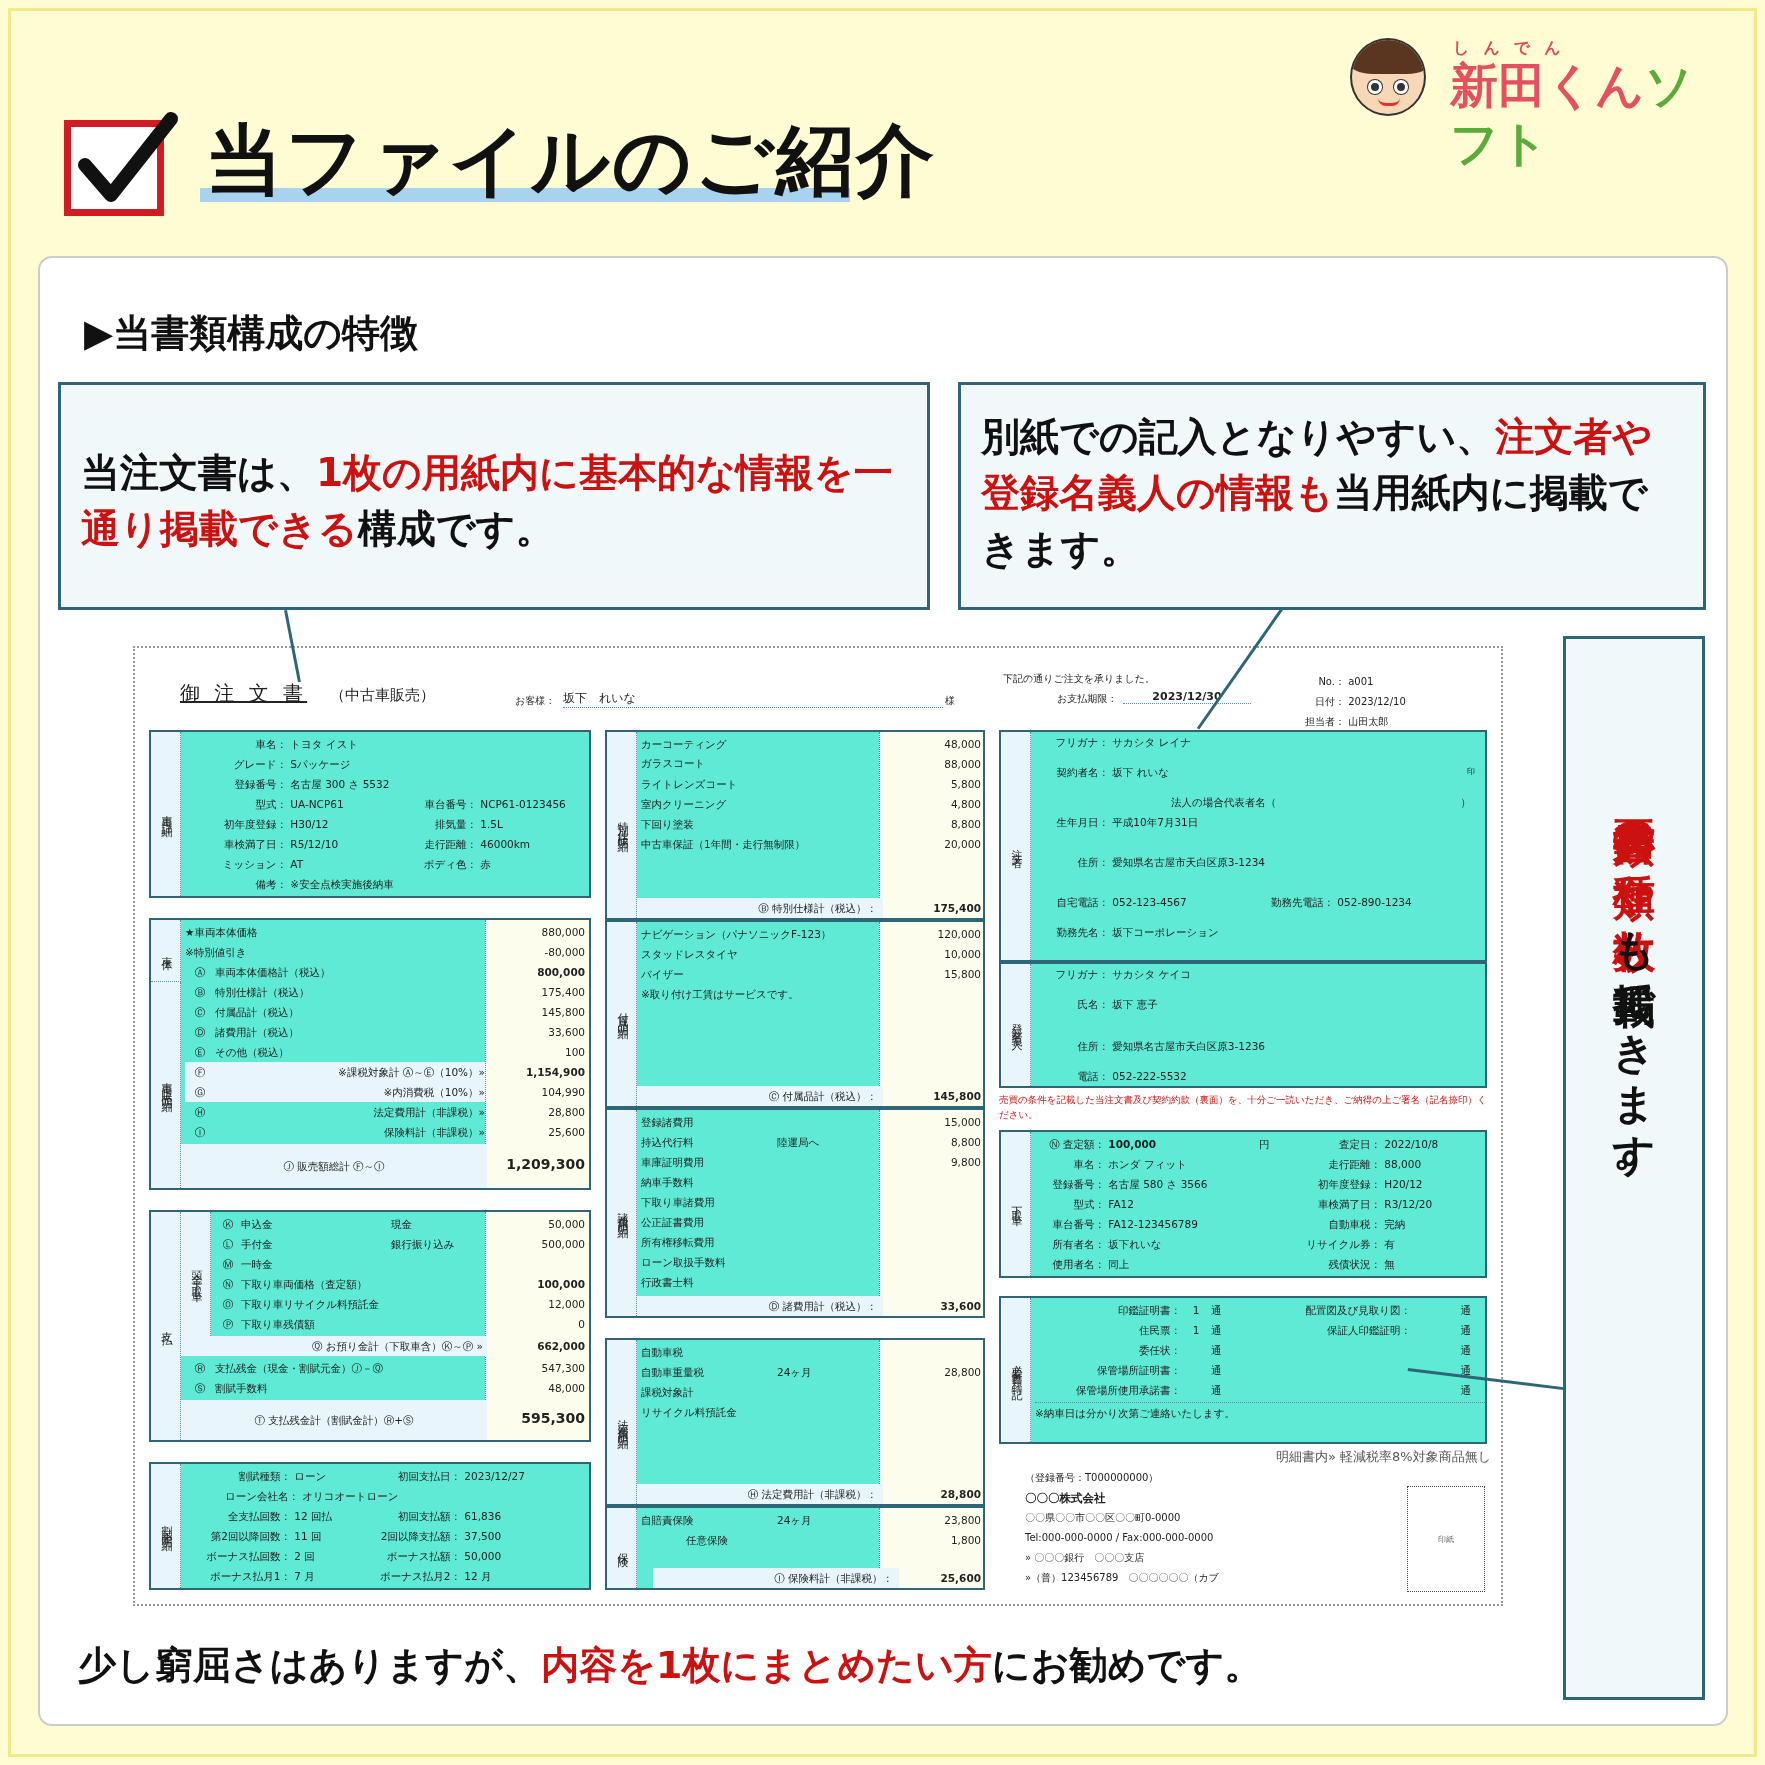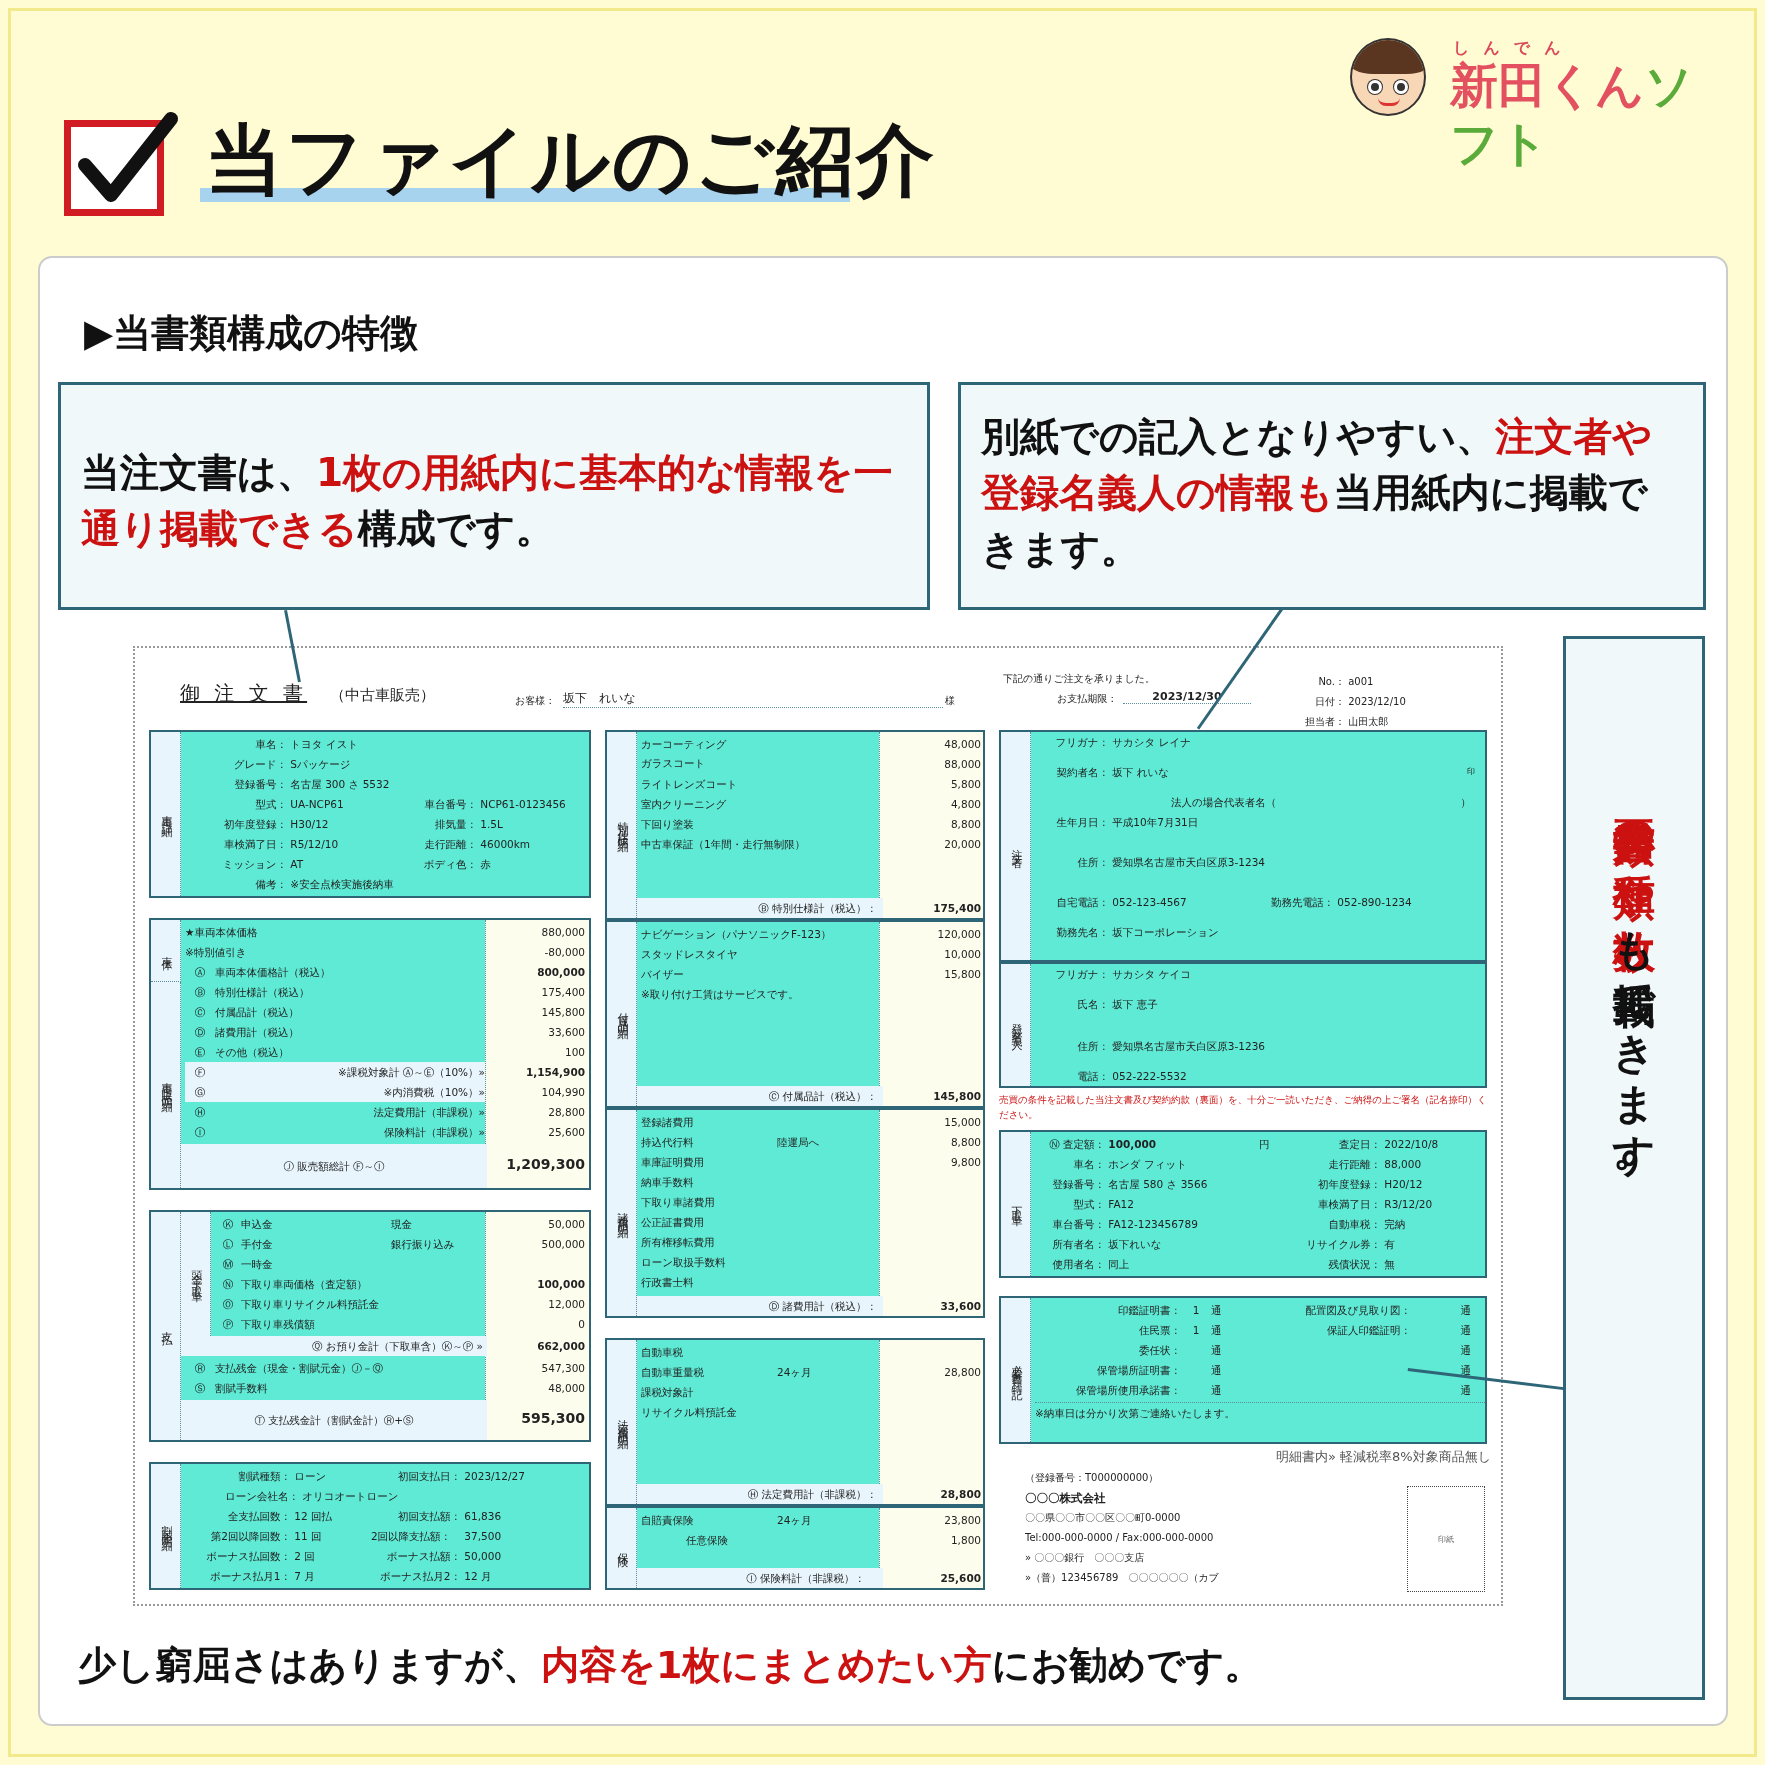--- a/index.html
+++ b/index.html
@@ -184,21 +184,21 @@
       </div>
     <div id="inst" style="position:absolute;left:30px;top:0;right:0">
         <div class="row " style="top:2px;left:0px;"><span style="display:inline-block;width:110px;text-align:right">割賦種類：</span> <span>ローン</span></div>
         <div class="row " style="top:22px;left:8px;"><span style="display:inline-block;width:110px;text-align:right">ローン会社名：</span> <span>オリコオートローン</span></div>
         <div class="row " style="top:42px;left:0px;"><span style="display:inline-block;width:110px;text-align:right">全支払回数：</span> <span>12 回払</span></div>
         <div class="row " style="top:62px;left:0px;"><span style="display:inline-block;width:110px;text-align:right">第2回以降回数：</span> <span>11 回</span></div>
         <div class="row " style="top:82px;left:0px;"><span style="display:inline-block;width:110px;text-align:right">ボーナス払回数：</span> <span>2 回</span></div>
         <div class="row " style="top:102px;left:0px;"><span style="display:inline-block;width:110px;text-align:right">ボーナス払月1：</span> <span>7 月</span></div>
         <div class="row " style="top:2px;left:180px;"><span style="display:inline-block;width:100px;text-align:right">初回支払日：</span> <span>2023/12/27</span></div>
         <div class="row " style="top:42px;left:180px;"><span style="display:inline-block;width:100px;text-align:right">初回支払額：</span> <span>61,836</span></div>
-        <div class="row " style="top:62px;left:180px;"><span style="display:inline-block;width:100px;text-align:center">2回以降支払額：</span> <span>37,500</span></div>
+        <div class="row " style="top:62px;left:180px;"><span style="display:inline-block;width:100px;text-align:right">2回以降支払額：</span> <span>37,500</span></div>
         <div class="row " style="top:82px;left:180px;"><span style="display:inline-block;width:100px;text-align:right">ボーナス払額：</span> <span>50,000</span></div>
         <div class="row " style="top:102px;left:180px;"><span style="display:inline-block;width:100px;text-align:right">ボーナス払月2：</span> <span>12 月</span></div>
       </div>
   </div>
 
   <div class="blk" style="left:470px;top:82px;width:380px;height:190px">
     <div class="lab">
         <span>特別仕様明細</span>
       </div>
       <div class="amt"></div>
@@ -279,21 +279,21 @@
     <div class="lab">
         <span>保険</span>
       </div>
       <div class="amt"></div>
       <div id="ins" style="position:absolute;left:30px;top:0;right:0;bottom:0">
         <div class="row " style="top:2px;left:4px;">自賠責保険</div>
         <div class="row " style="top:2px;left:140px;">24ヶ月</div>
         <div class="row r" style="top:2px;left:246px;width:98px">23,800</div>
         <div class="row " style="top:22px;left:8px;margin-left:41px;">任意保険</div>
         <div class="row r" style="top:22px;left:246px;width:98px">1,800</div>
-        <div class="row r blue" style="bottom:0;left:0;width:246px;padding-right:18px">Ⓘ 保険料計（非課税）：</div>
+        <div class="row r blue" style="bottom:0;left:16px;width:246px;padding-right:6px">Ⓘ 保険料計（非課税）：</div>
         <div class="row r" style="bottom:0;left:246px;width:98px;font-weight:bold">25,600</div>
       </div>
   </div>
 
   <div class="blk" style="left:864px;top:82px;width:488px;height:232px">
     <div class="lab">
         <span>注文者</span>
       </div>
     <div style="position:absolute;left:30px;top:0;right:0;font-size:10.5px">
       <div class="row" style="top:0;left:18px"><span style="display:inline-block;width:60px;text-align:right">フリガナ：</span> <span>サカシタ レイナ</span></div>

